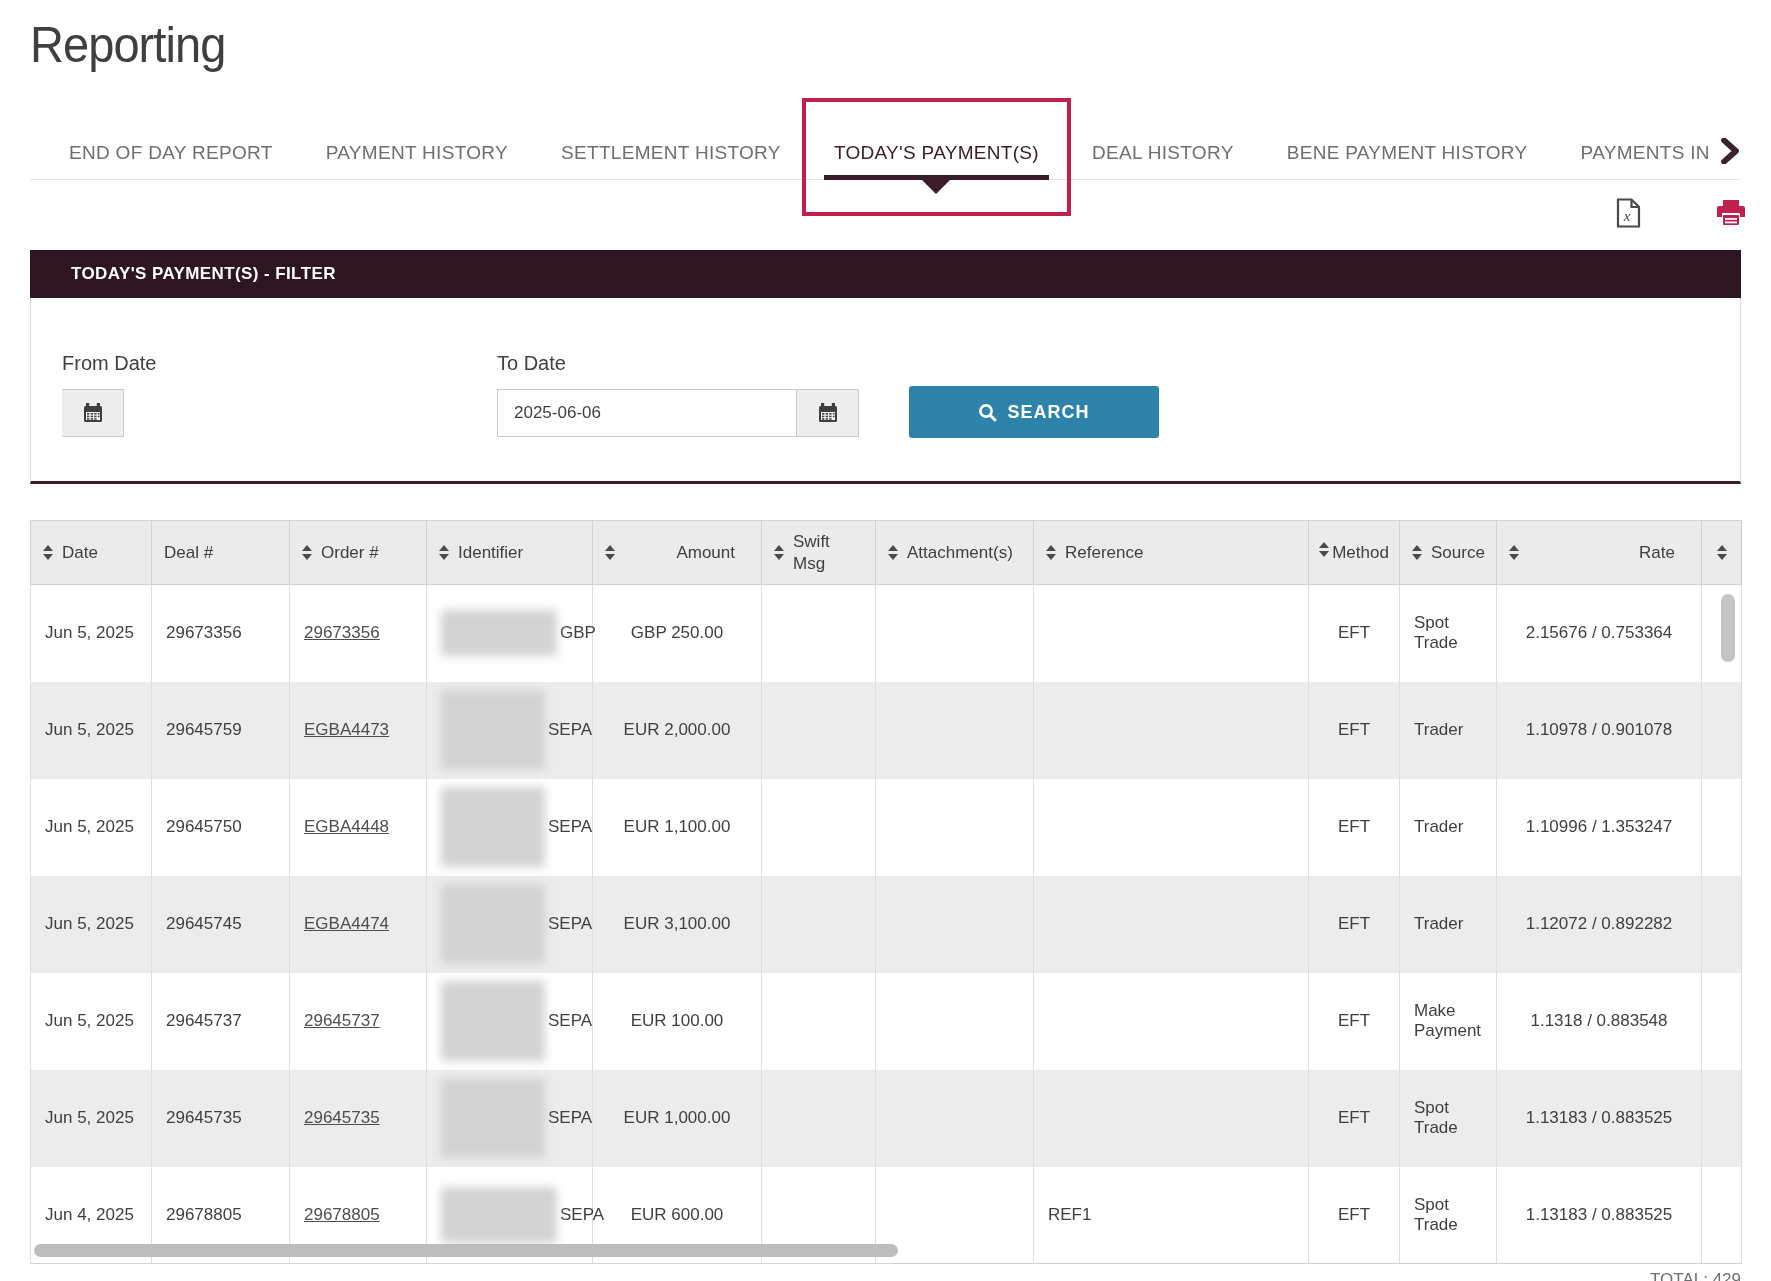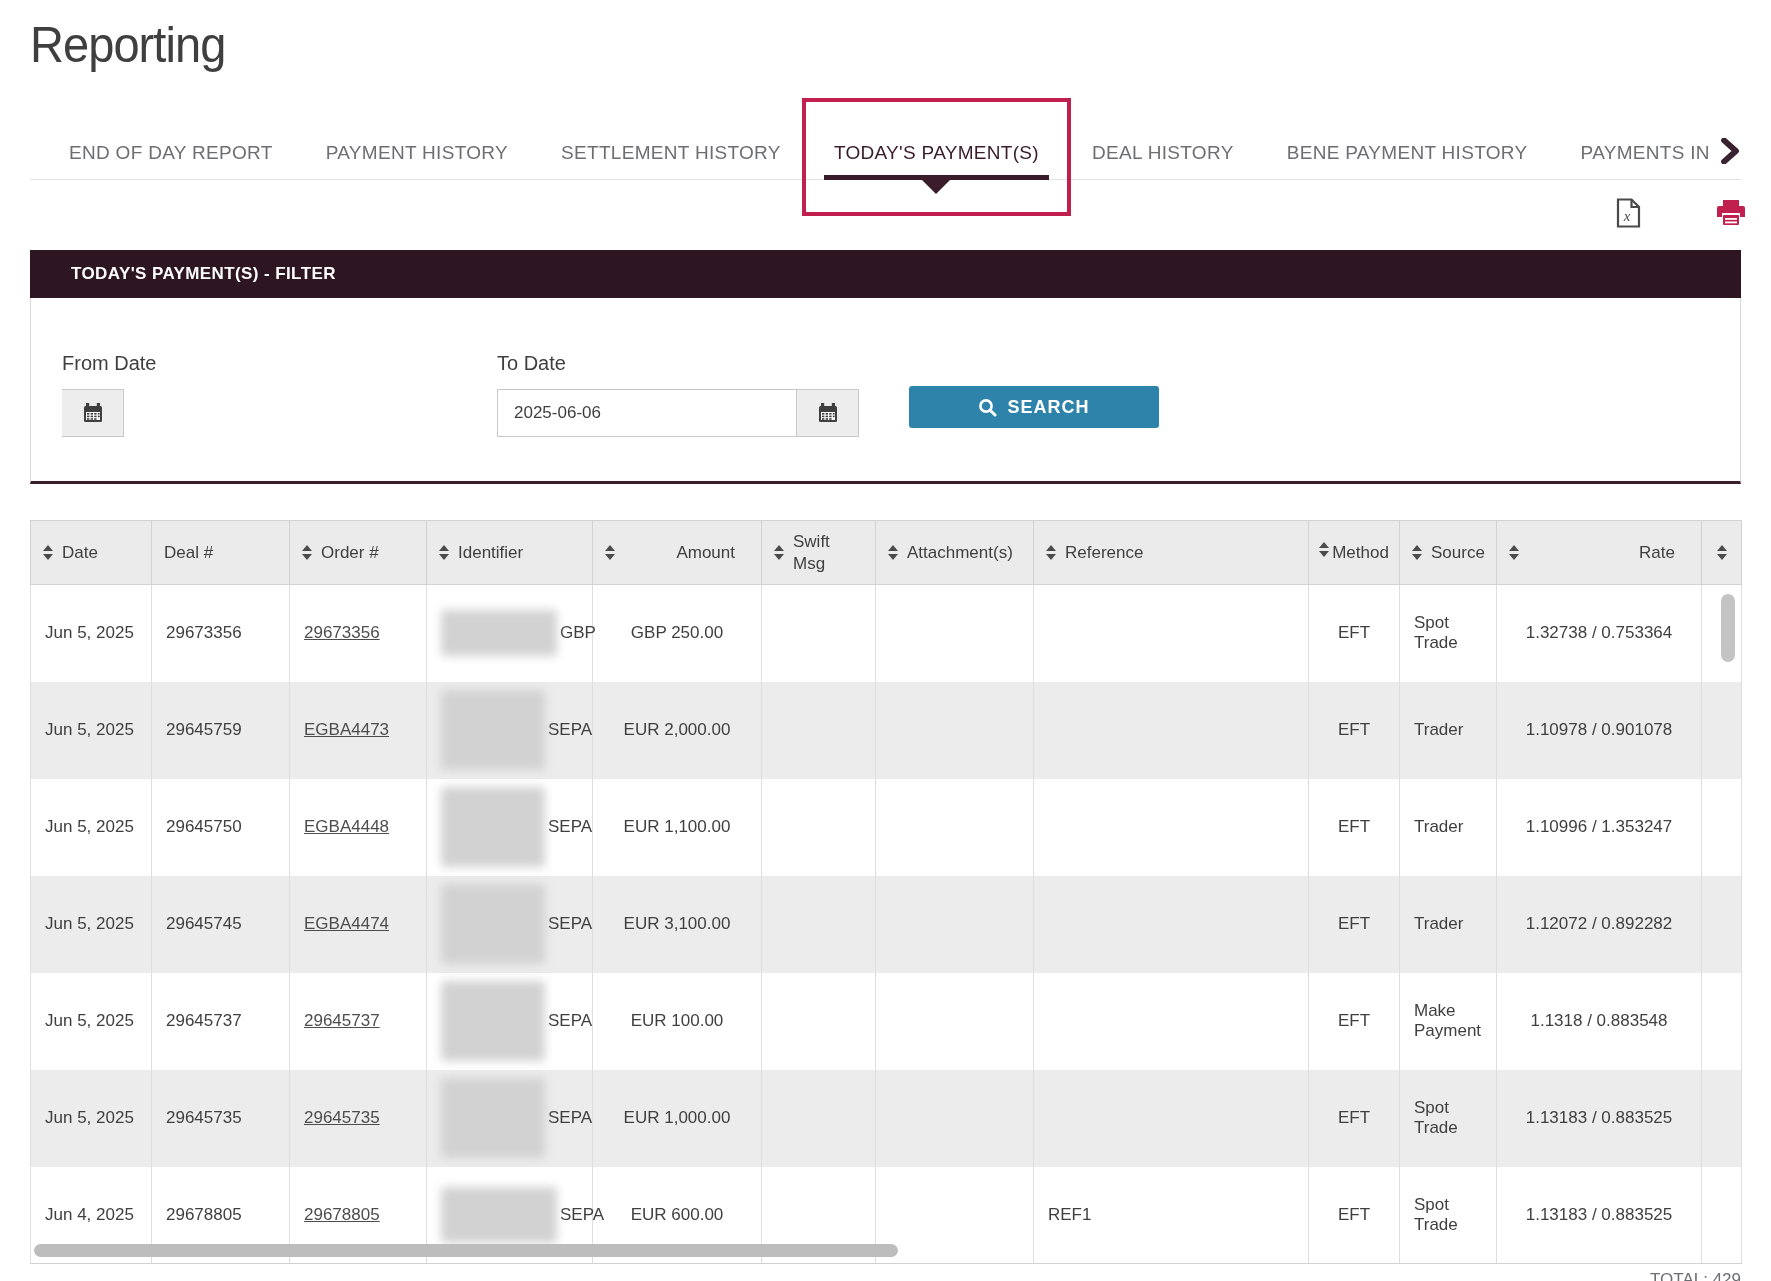--- a/index.html
+++ b/index.html
@@ -58,21 +58,21 @@
   .input-row { display:flex; }
   .date-input {
     width:300px; height:48px; border:1px solid #c9c9c9; font-size:17px; color:#3f3f3f;
     padding-left:16px; font-family:"Liberation Sans", sans-serif; background:#fff;
   }
   .cal-btn {
     width:62px; height:48px; background:#ededed; border:1px solid #c9c9c9; border-left:none;
     display:flex; align-items:center; justify-content:center; cursor:pointer;
   }
   .search-btn {
-    position:absolute; left:878px; top:88px; width:250px; height:42px;
+    position:absolute; left:878px; top:88px; width:250px; height:52px;
     background:#2e83ab; color:#fff; border:none; border-radius:3px; cursor:pointer;
     font-size:18px; font-weight:700; letter-spacing:1px;
     display:flex; align-items:center; justify-content:center; gap:10px;
     font-family:"Liberation Sans", sans-serif;
   }
 
   
   .table-wrap { position:relative; margin:36px 30px 0 30px; }
   table { width:1711px; border-collapse:collapse; table-layout:fixed; }
   thead th {
@@ -364,21 +364,21 @@
         <span class="blur"></span>
         <span>GBP</span>
       </span>
     </td>
     <td class="cell-center">GBP 250.00</td>
     <td class="cell-center"></td>
     <td class="cell-center"></td>
     <td></td>
     <td class="cell-center">EFT</td>
     <td>Spot Trade</td>
-    <td class="cell-center">1.32738 / 0.753364</td>
+    <td class="cell-center">2.15676 / 0.753364</td>
     <td></td>
   </tr>
 
   <tr>
     <td>Jun 5, 2025</td>
     <td>29645759</td>
     <td><a class="order-link">EGBA4473</a></td>
     <td>
       <span class="ident">
         <span class="blur"></span>

